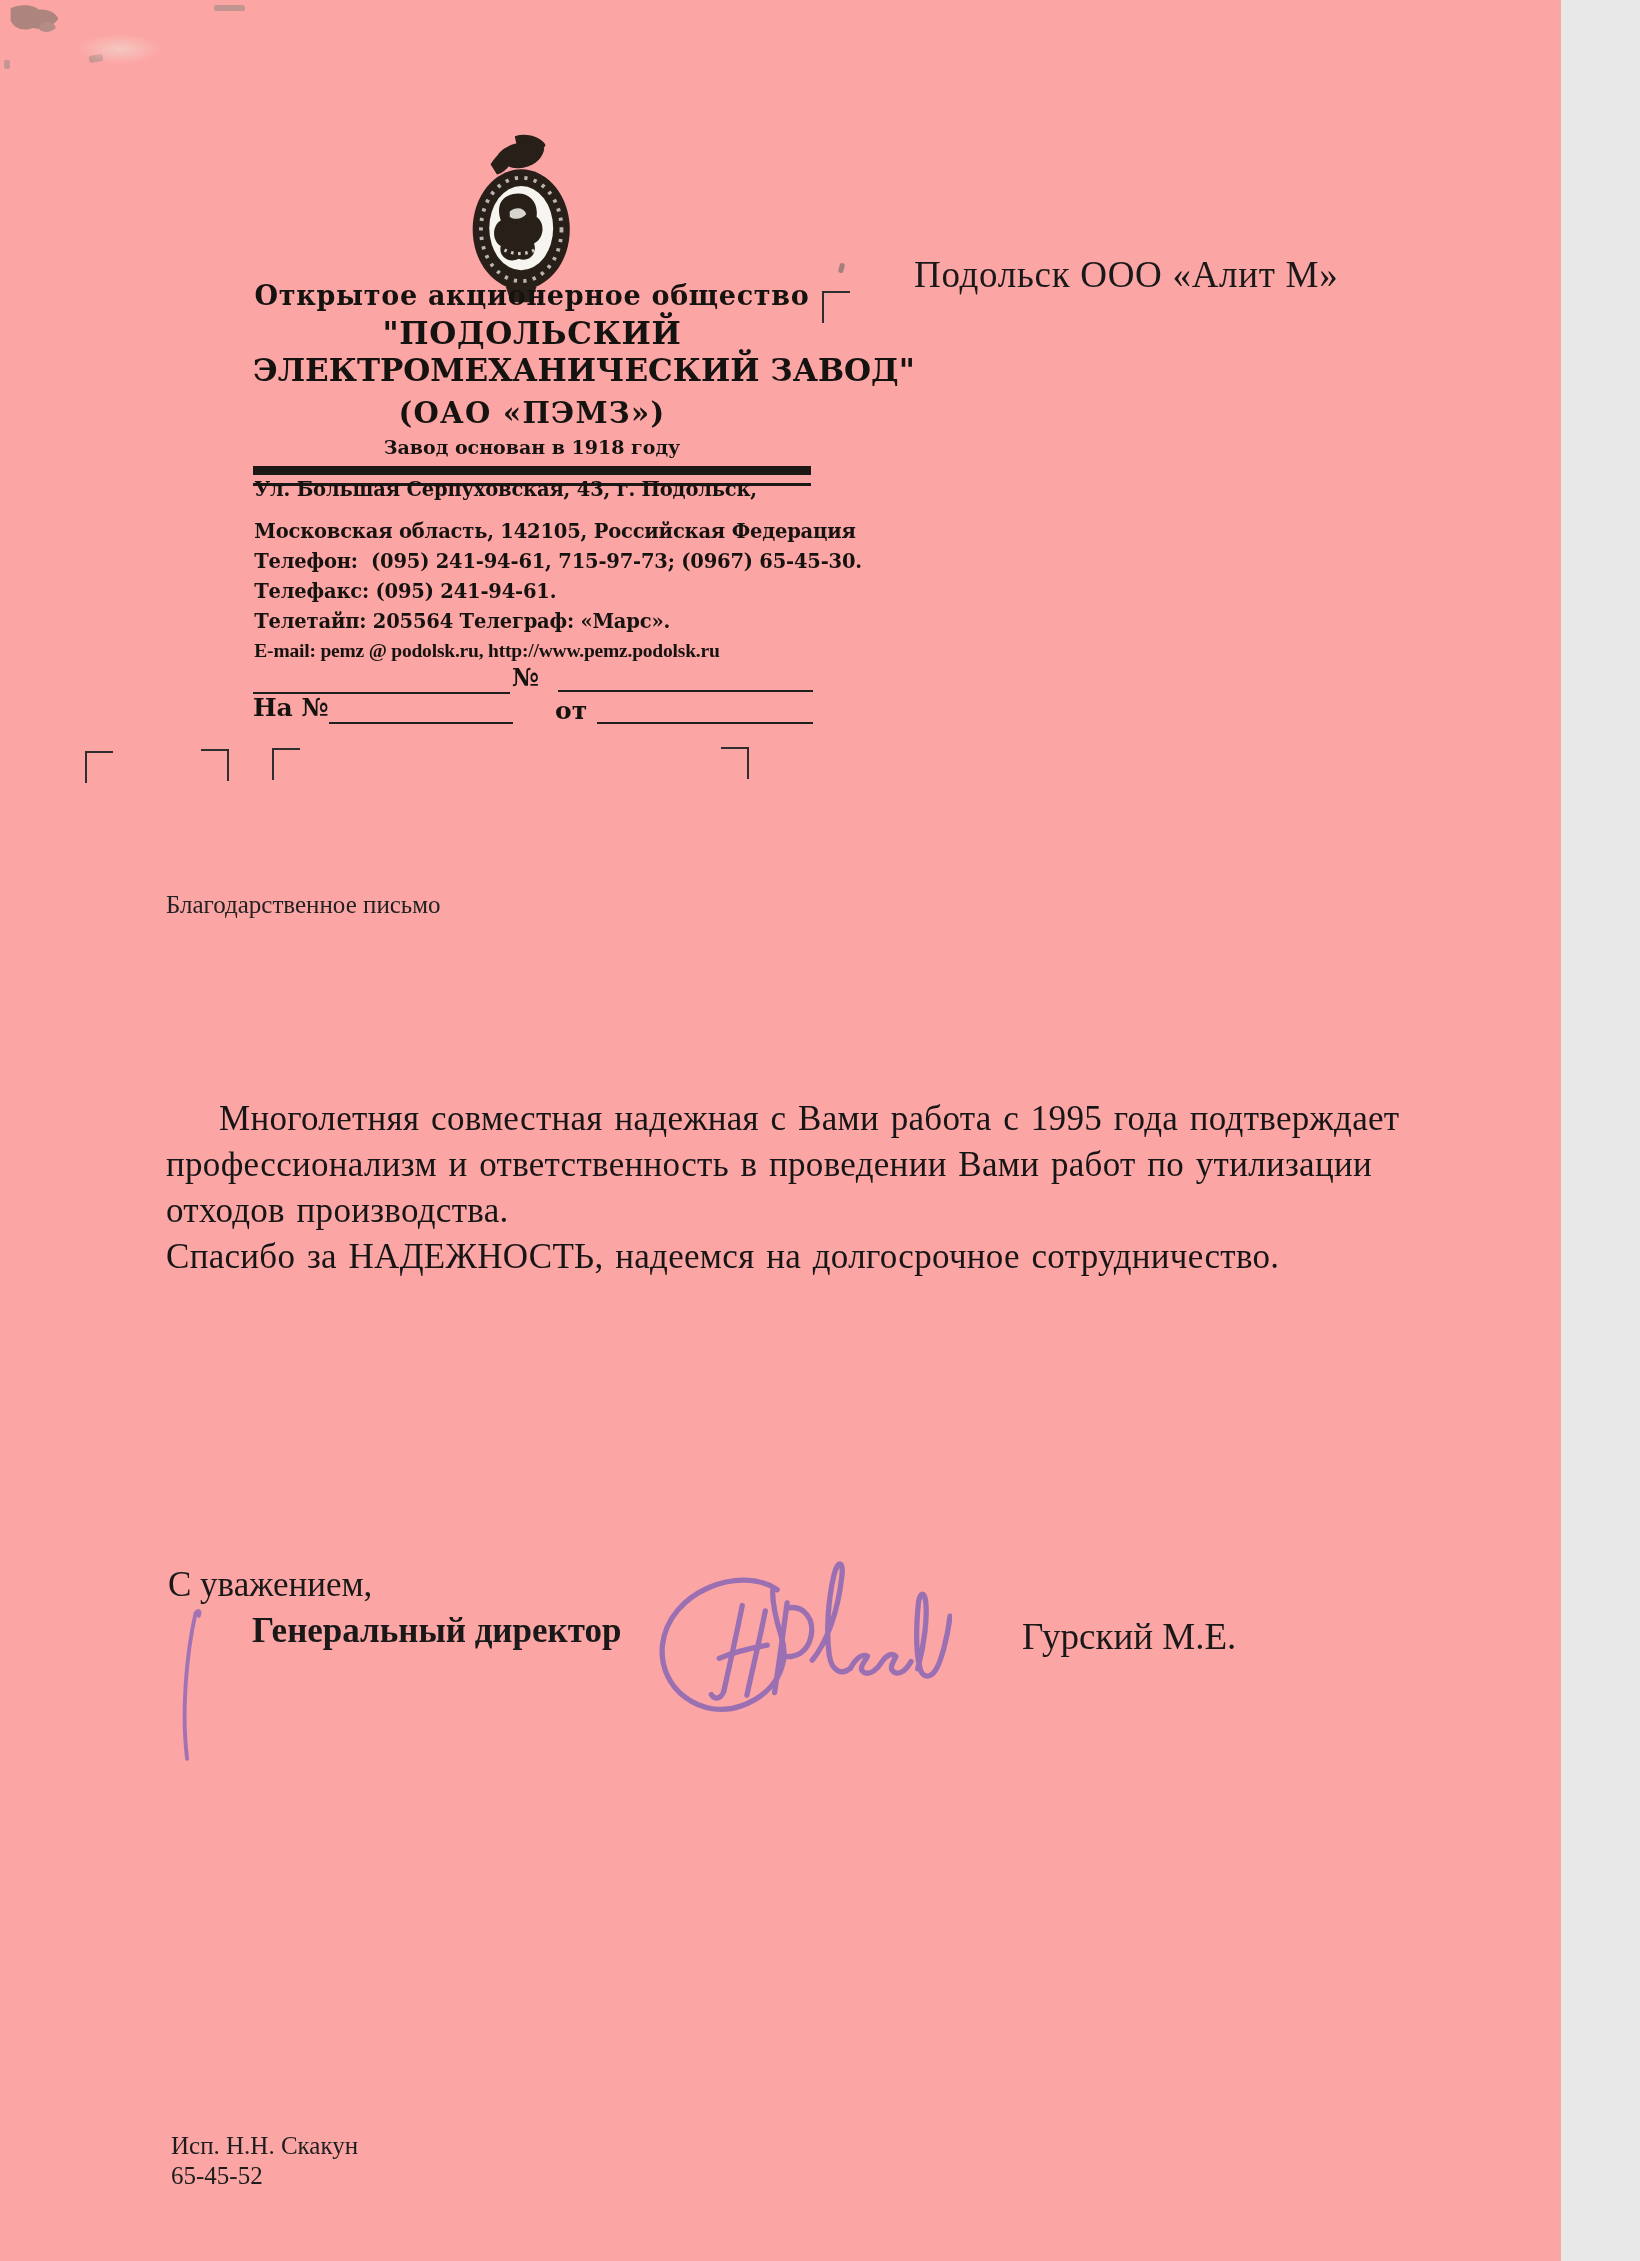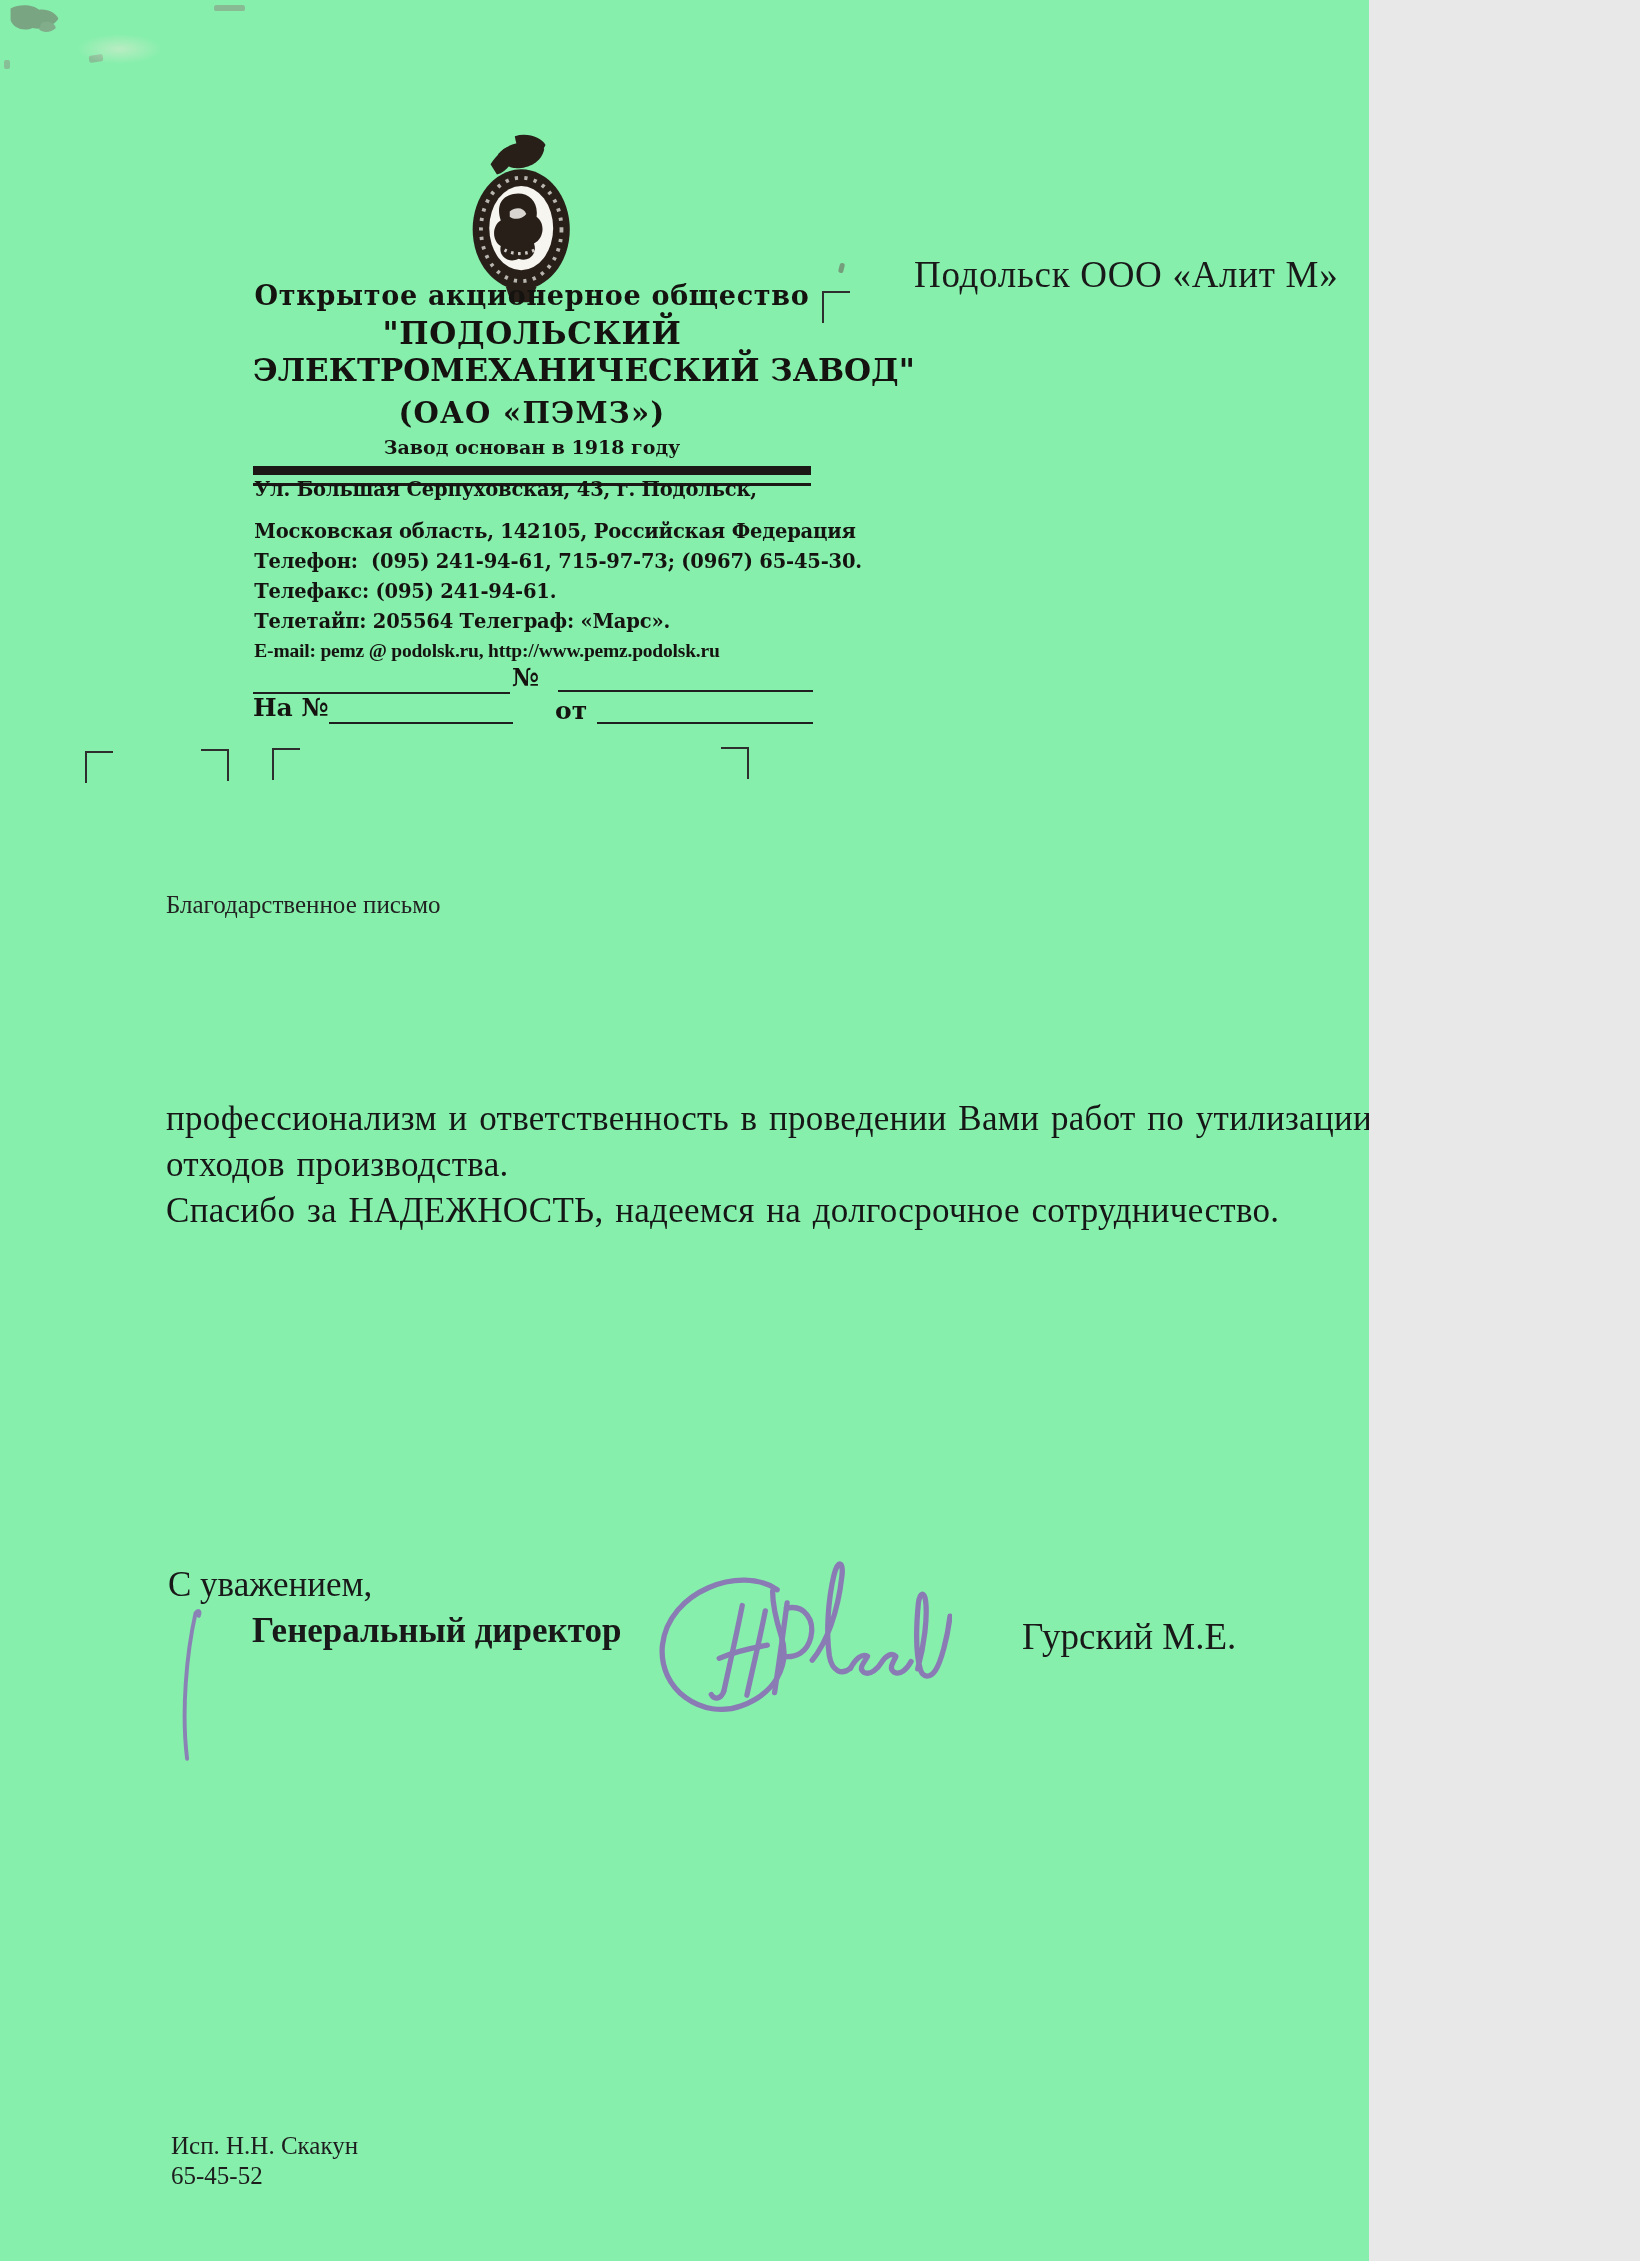--- a/index.html
+++ b/index.html
@@ -1,19 +1,19 @@
 <!DOCTYPE html>
 <html style="font-size:10.4px"><head>
 <meta charset="utf-8">
 <style>
   html,body{margin:0;padding:0;background:#e8e8e8;}
   .page{
     position:relative;
-    width:1369px;height:2261px;
-    background:#86efac;
+    width:1561px;height:2261px;
+    background:#fca5a5;
     overflow:hidden;
     font-family:"Liberation Serif", serif;
     color:#1c1c1c;
   }
   
   .artifact{position:absolute;}
   .a-blob{left:7.8px;top:2.6px;width:53px;height:33px;opacity:.55;}
   .a-dash{left:214px;top:5.2px;width:31px;height:5.9px;background:#8a867c;opacity:.5;border-radius:2.6px;}
   .a-tick{left:89px;top:55px;width:14.3px;height:7.2px;background:#8a867c;opacity:.45;transform:rotate(-8deg);border-radius:2px;}
   .a-dot{left:3.9px;top:60px;width:6.5px;height:8.5px;background:#8a867c;opacity:.45;border-radius:2px;}
@@ -134,20 +134,21 @@
     <div class="refline r2-right"></div>
   </div>
 
   <div class="addressee">
     <div class="l1">Подольск ООО «Алит М»</div>
   </div>
 
   <div class="subject">Благодарственное письмо</div>
 
   <div class="body-block">
+    <div class="body-line indent">Многолетняя совместная надежная с Вами работа с 1995 года подтверждает</div>
     <div class="body-line">профессионализм и ответственность в проведении Вами работ по утилизации</div>
     <div class="body-line">отходов производства.</div>
     <div class="body-line">Спасибо за НАДЕЖНОСТЬ, надеемся на долгосрочное сотрудничество.</div>
   </div>
 
   <div class="sig-salutation">С уважением,</div>
   <div class="sig-position">Генеральный директор</div>
   <div class="sig-name">Гурский М.Е.</div>
 
   <svg class="stray-svg" viewBox="0 0 46 240">

